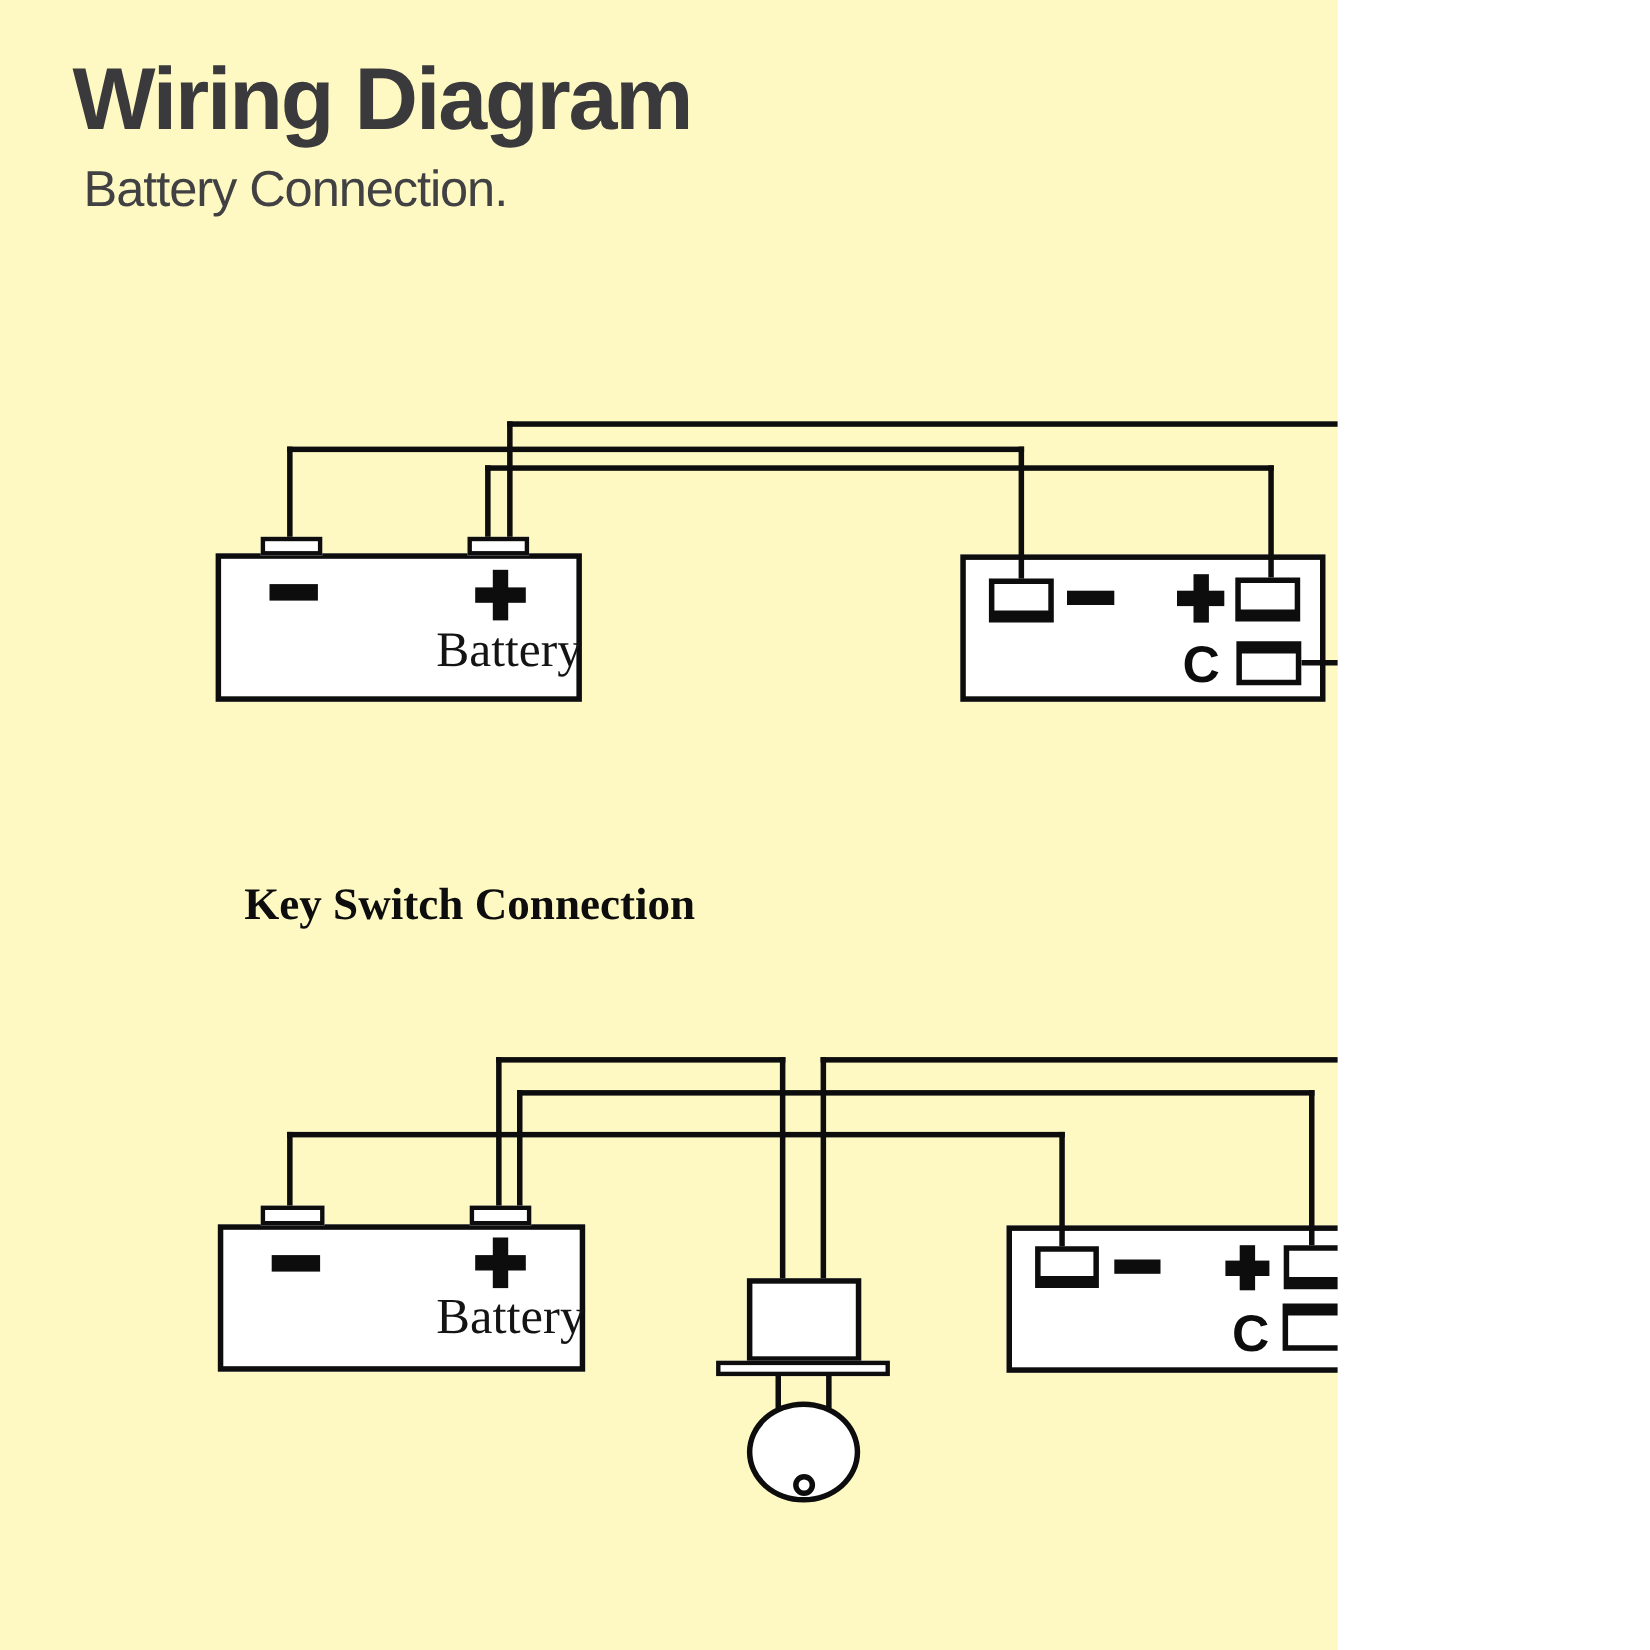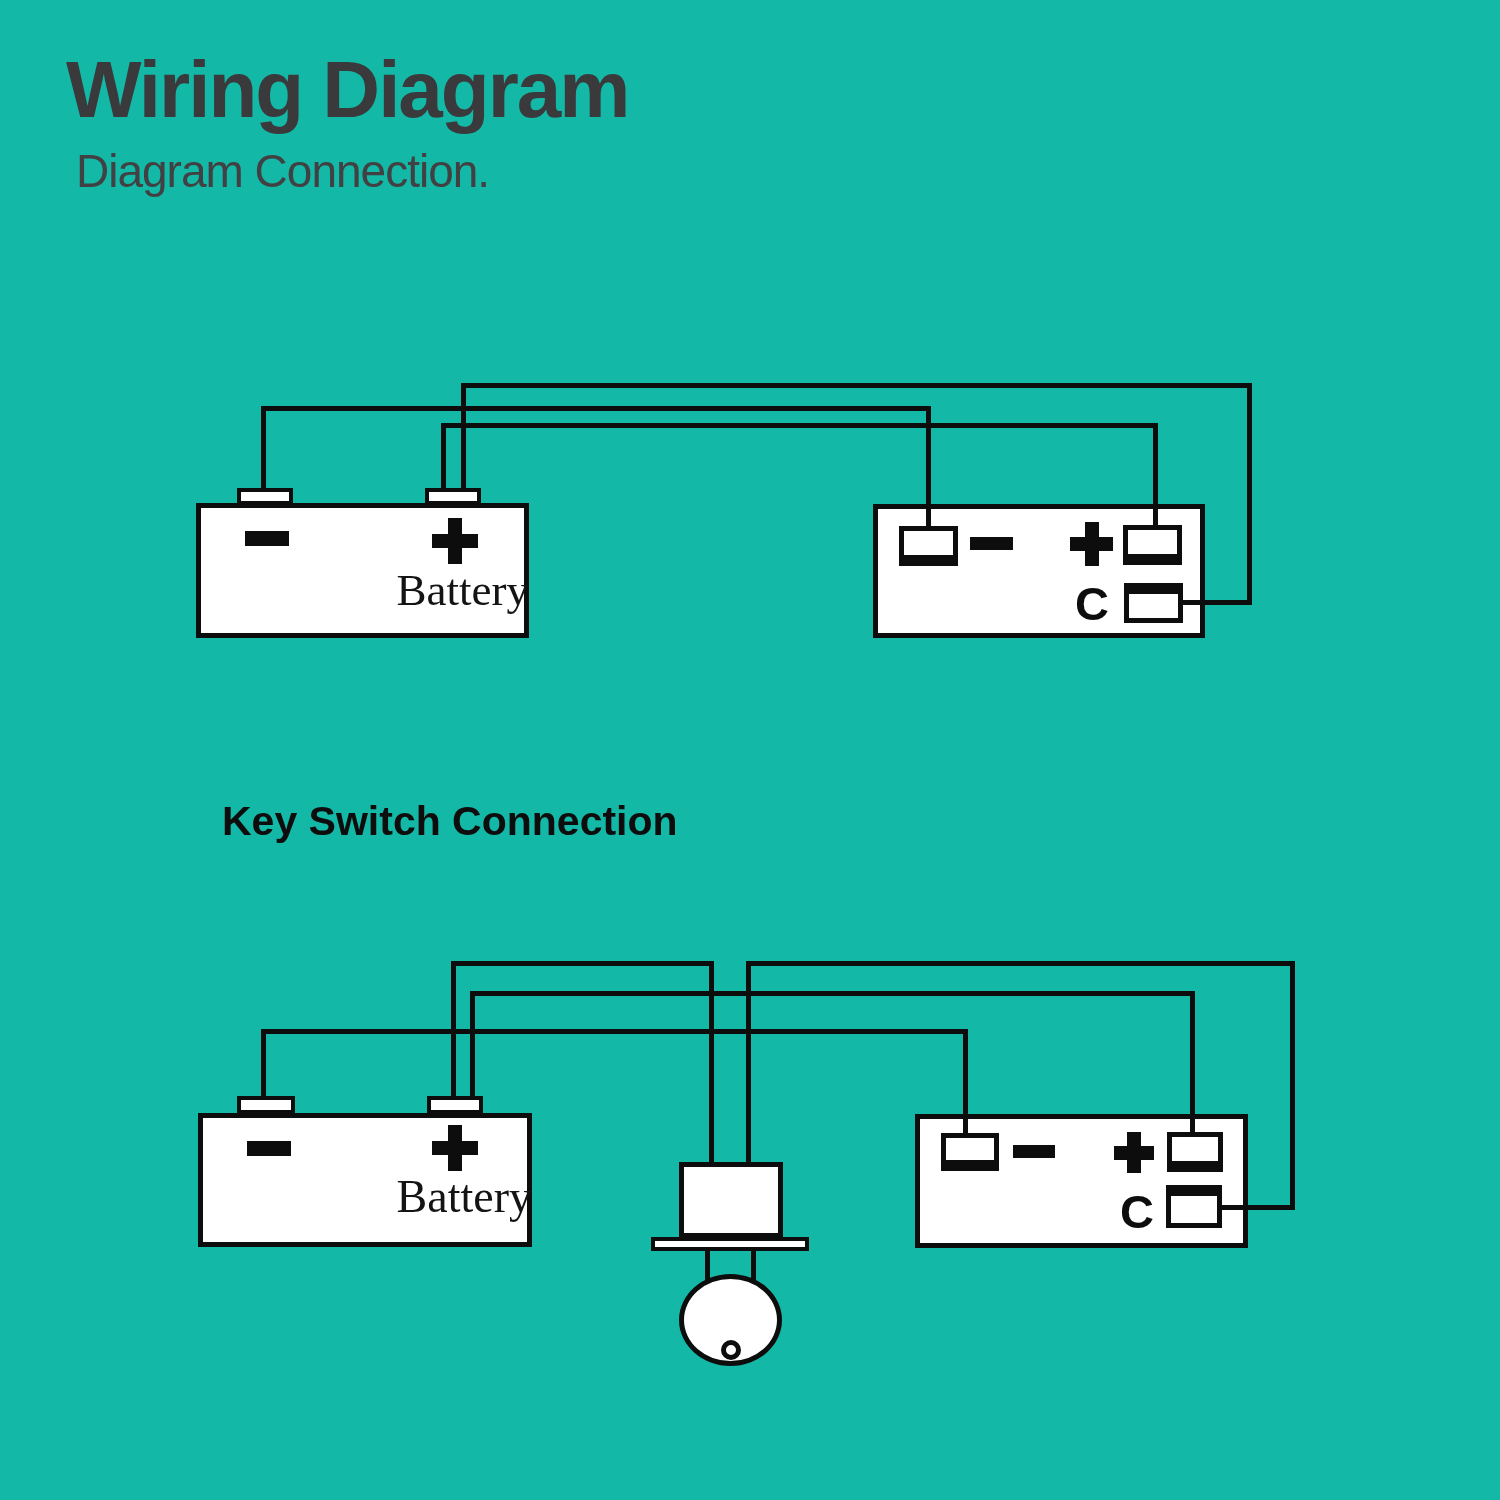--- a/index.html
+++ b/index.html
@@ -1,24 +1,24 @@
 <!DOCTYPE html>
 <html><head>
 <meta charset="utf-8">
 <style>
   html,body{margin:0;padding:0;background:#ffffff;}
-  .canvas{position:relative;width:1500px;height:1500px;background:#14b8a6;overflow:hidden;
+  .canvas{position:relative;width:1216px;height:1500px;background:#fef9c3;overflow:hidden;
           font-family:"Liberation Sans",sans-serif;}
   .layer{position:absolute;left:0;top:0;width:0;height:0;}
   
   .title{position:absolute;left:66px;top:44px;font-size:80px;font-weight:bold;
          letter-spacing:-2px;line-height:1.15;color:#3a3a3c;white-space:nowrap;}
   .subtitle{position:absolute;left:76px;top:145px;font-size:46px;font-weight:400;
          letter-spacing:-1px;line-height:1.15;color:#414143;white-space:nowrap;}
-  .heading2{position:absolute;left:222px;top:798px;font-family:Liberation Sans, sans-serif;
+  .heading2{position:absolute;left:222px;top:798px;font-family:Liberation Serif, serif;
          font-weight:bold;font-size:41px;line-height:1.15;color:#0d0d0d;white-space:nowrap;}
   
   .box{position:absolute;background:#ffffff;border:5px solid #0d0d0d;box-sizing:border-box;}
   .tab{position:absolute;background:#ffffff;border:4px solid #0d0d0d;box-sizing:border-box;}
   .term{position:absolute;background:#ffffff;border:5px solid #0d0d0d;box-sizing:border-box;}
   .term.thick-bottom{border-bottom-width:11px;}
   .term.thick-top{border-top-width:11px;}
   .wire{position:absolute;background:#0d0d0d;}
   .bar{position:absolute;background:#0d0d0d;}
   .plus{position:absolute;}
@@ -28,21 +28,21 @@
          text-align:right;line-height:1.15;white-space:nowrap;}
   .c-label{position:absolute;font-weight:bold;font-size:47px;line-height:1.15;color:#0d0d0d;}
   .ellipse{position:absolute;background:#ffffff;border:5px solid #0d0d0d;border-radius:50%;box-sizing:border-box;}
 </style>
 </head>
 <body>
 
 <div class="canvas">
 
   <div class="title">Wiring Diagram</div>
-  <div class="subtitle">Diagram Connection.</div>
+  <div class="subtitle">Battery Connection.</div>
 
   <div class="layer">
 
     <div class="box" style="left:196px;top:503px;width:333px;height:135px;"></div>
     <div class="box" style="left:873px;top:504px;width:332px;height:134px;"></div>
 
     <div class="layer">
       <div class="wire" style="left:261px;top:406px;width:5px;height:84px;"></div>
       <div class="wire" style="left:261px;top:406px;width:670px;height:5px;"></div>
       <div class="wire" style="left:926px;top:406px;width:5px;height:122px;"></div>

